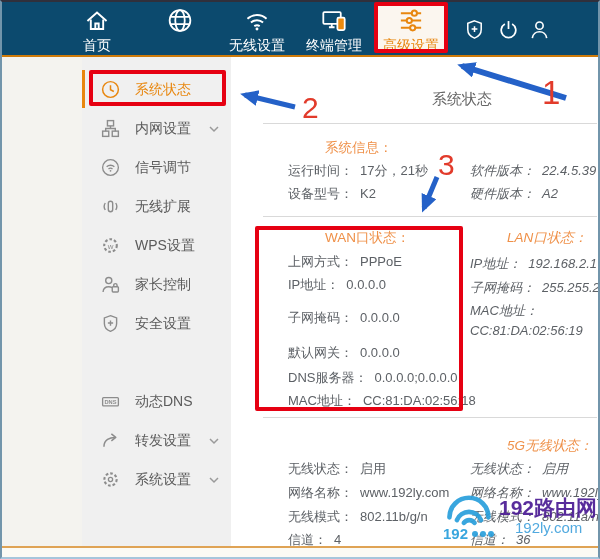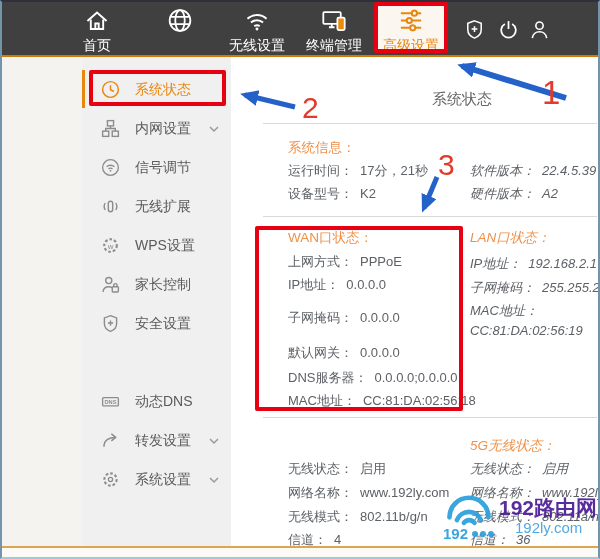--- a/index.html
+++ b/index.html
@@ -1,21 +1,21 @@
 <!DOCTYPE html>
 <html><head>
 <meta charset="utf-8">
 <style>
   * { margin:0; padding:0; box-sizing:border-box; }
   body { font-family:"Liberation Sans","DejaVu Sans",sans-serif; background:#ffffff; }
   #shot { position:relative; width:600px; height:559px; overflow:hidden; background:#fff; }
 
   
   .navbar { position:absolute; left:0; top:0; width:600px; height:57px;
-            background:#404040; border-bottom:2px solid #CE7A09; }
+            background:#0c4a6e; border-bottom:2px solid #CE7A09; }
   .active-tab-bg { position:absolute; left:375px; top:3px; width:72px; height:49px;
                    background:#FBF6EF; }
   .tab { position:absolute; top:0; width:76px; height:55px; text-align:center;
          color:#ffffff; cursor:pointer; }
   .tab .ticon { position:absolute; left:50%; top:7px; transform:translateX(-50%);
                 width:27px; height:27px; display:block; }
   .tab .tlabel { position:absolute; left:0; right:0; top:37px; font-size:14px; }
   .tab.active { color:#E8870F; }
   .nav-right-icon { position:absolute; top:18px; width:23px; height:23px; color:#fff; cursor:pointer; }
 
@@ -32,21 +32,21 @@
   .side-item .slabel { position:absolute; left:53px; top:11px; font-size:14px; white-space:nowrap; }
   .side-item .chev { position:absolute; left:126px; top:14px; width:12px; height:12px; color:#9A9A9A; }
   .side-item.active { color:#E8870F; }
   .side-item.active .sicon { color:#E8870F; }
   .active-bar { position:absolute; left:0; top:13px; width:3px; height:38px; background:#E8870F; }
 
   
   .page-title { position:absolute; left:176px; top:33px; width:110px; text-align:center;
                 font-size:15px; color:#666; white-space:nowrap; }
   .divider { position:absolute; left:32px; width:334px; height:1px; background:#D9D9D9; }
-  .sec-head { position:absolute; font-size:13.5px; color:#EF9048; white-space:nowrap; }
+  .sec-head { position:absolute; font-size:13.5px; color:#EF9048; white-space:nowrap;margin-left:37px; }
   .line { position:absolute; font-size:13px; color:#5D6166; white-space:nowrap; }
   .line .v { margin-left:7px; }
   .col-l { left:57px; } .col-r { left:239px;font-style:italic; }
 
   
   .red-box { position:absolute; border:4px solid #E60012; border-radius:2px; pointer-events:none; }
   .num-label { position:absolute; color:#E23B2B; font-size:30px; pointer-events:none; }
   #arrows { position:absolute; left:0; top:0; pointer-events:none; }
 
   

